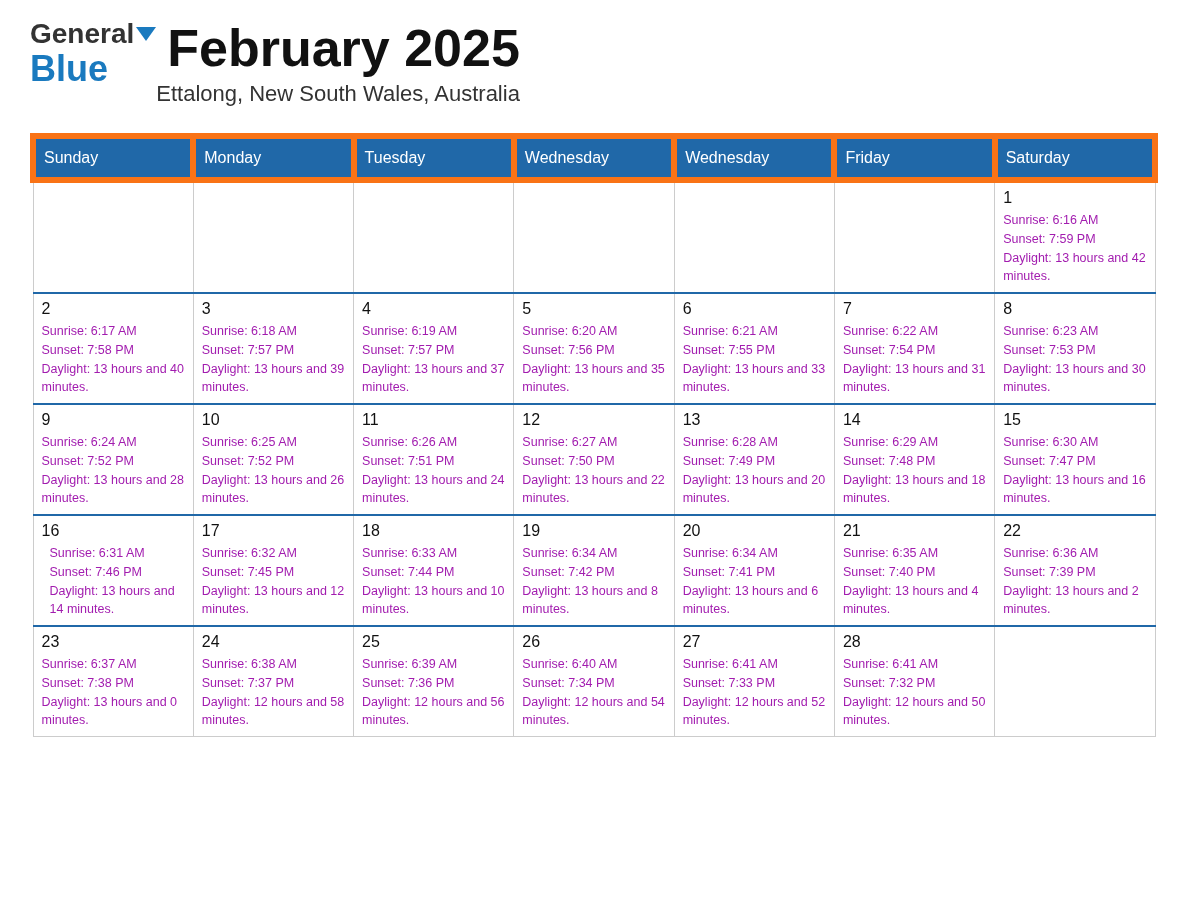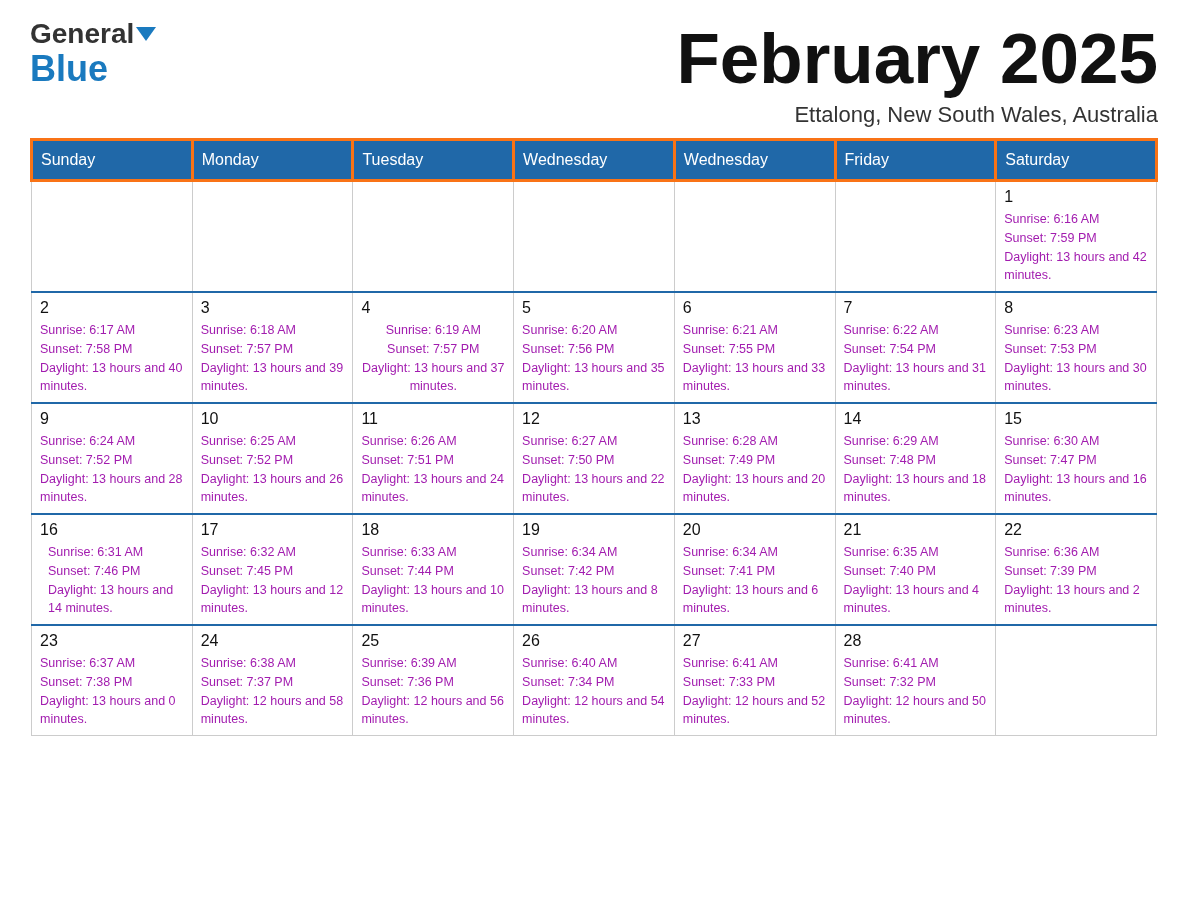--- a/index.html
+++ b/index.html
@@ -5,23 +5,23 @@
     * { box-sizing: border-box; margin: 0; padding: 0; }
     body {
       font-family: Arial, sans-serif;
       background: #fff;
       padding: 20px 30px;
       width: 1188px;
       min-height: 918px;
     }
     .header {
       display: flex;
-      justify-content: space-between;
+      justify-content: flex-start;
       align-items: flex-start;
-      margin-bottom: 10px;
+      margin-bottom: 26px;
     }
     .logo {
       display: flex;
       flex-direction: column;
       align-items: flex-start;
     }
     .logo-text {
       font-size: 28px;
       font-weight: bold;
       color: #333;
@@ -43,21 +43,21 @@
     }
     .logo-bottom {
       color: #1a7abf;
       font-size: 36px;
       font-weight: bold;
     }
     .title-block {
       text-align: right;
     }
     .month-title {
-      font-size: 71px;
+      font-size: 52px;
       font-weight: bold;
       color: #111;
       line-height: 1.1;
     }
     .location {
       font-size: 22px;
       color: #333;
       margin-top: 4px;
     }
     .calendar-table {
@@ -65,21 +65,21 @@
       border-collapse: collapse;
       margin-top: 10px;
     }
     .calendar-table th {
       background-color: #2068a8;
       color: #fff;
       font-size: 16px;
       font-weight: normal;
       padding: 10px 8px;
       text-align: left;
-      border: 3px solid #f97316;
+      border: 6px solid #f97316;
     }
     .calendar-table td {
       vertical-align: top;
       border: 1px solid #ccc;
       padding: 6px 8px;
       width: 14.28%;
       min-height: 100px;
       font-size: 13px;
       color: #333;
     }
@@ -157,21 +157,21 @@
 Daylight: 13 hours and 40 minutes.</div>
         </td>
         <td>
           <span class="day-number">3</span>
           <div class="day-info" style="white-space: pre-line;">Sunrise: 6:18 AM
 Sunset: 7:57 PM
 Daylight: 13 hours and 39 minutes.</div>
         </td>
         <td>
           <span class="day-number">4</span>
-          <div class="day-info" style="white-space: pre-line; text-align: center;">Sunrise: 6:19 AM
+          <div class="day-info" style="white-space: pre-line;">Sunrise: 6:19 AM
 Sunset: 7:57 PM
 Daylight: 13 hours and 37 minutes.</div>
         </td>
         <td>
           <span class="day-number">5</span>
           <div class="day-info" style="white-space: pre-line;">Sunrise: 6:20 AM
 Sunset: 7:56 PM
 Daylight: 13 hours and 35 minutes.</div>
         </td>
         <td>

